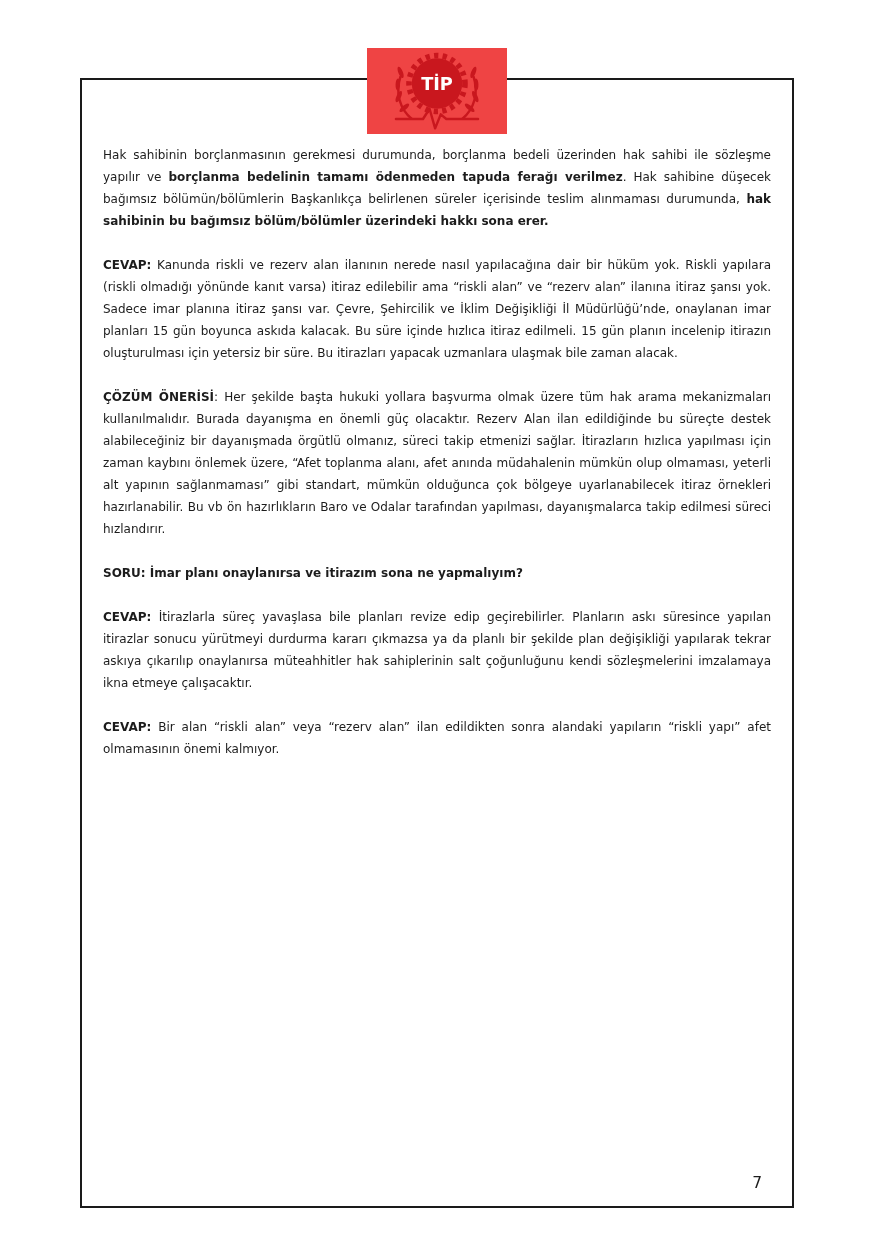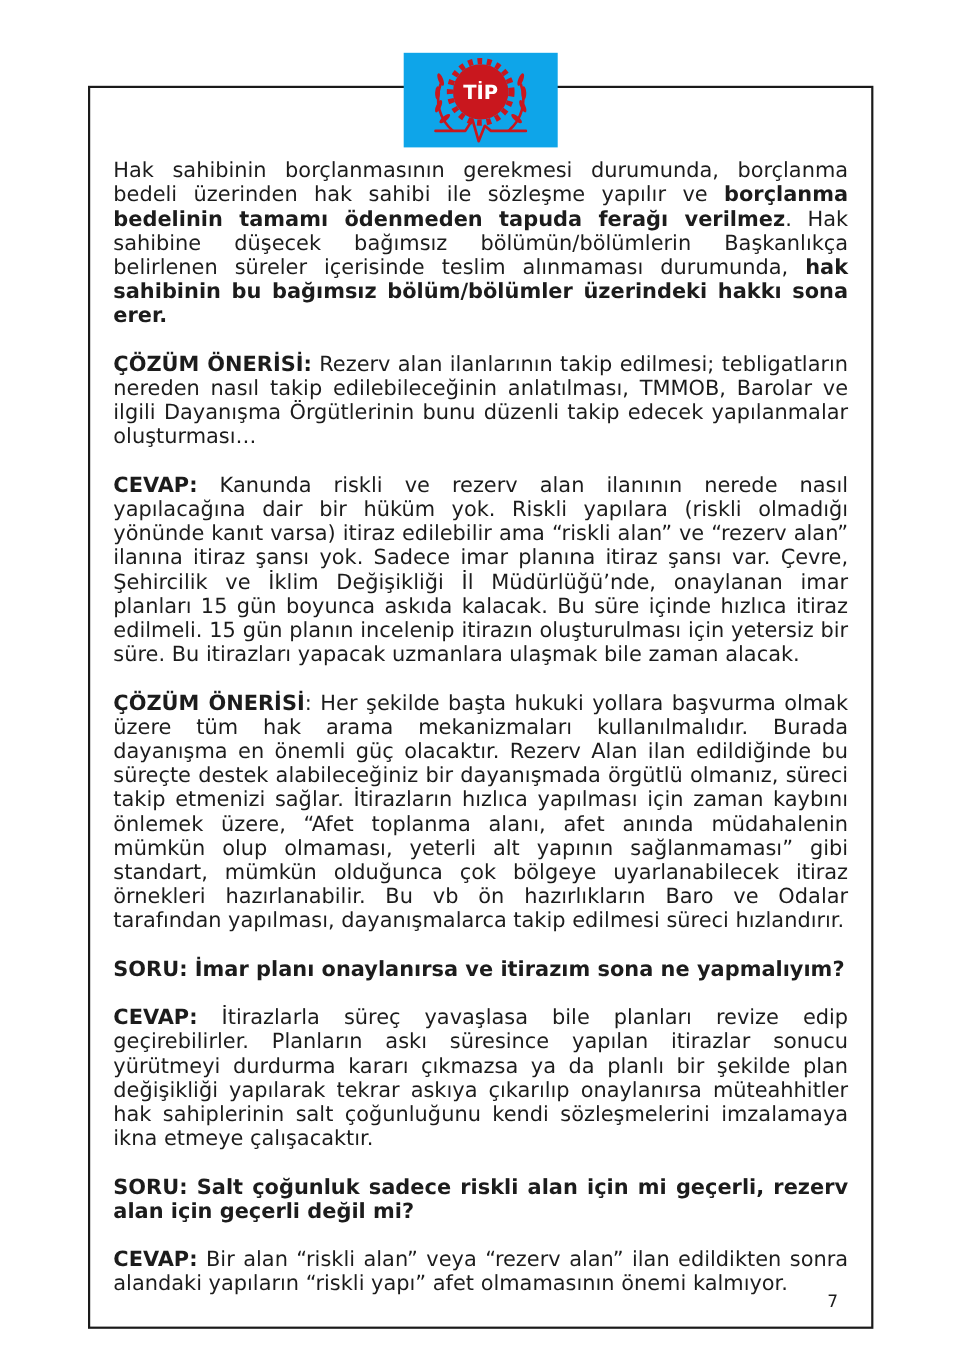--- a/index.html
+++ b/index.html
@@ -19,35 +19,35 @@
     width: 714px;
     height: 1130px;
     border: 2px solid #1a1a1a;
     background: #ffffff;
   }
   .logo-wrap {
     position: absolute;
     top: -32px;
     left: 50%;
     transform: translateX(-50%);
-    background: #0ea5e9;
+    background: #ef4444;
     padding: 0 14px;
     line-height: 0;
     z-index: 2;
     text-decoration: underline;
   }
   .content {
     width: 100%;
     height: 1126px;
     padding: 64px 21px 0 21px;
     overflow: hidden;
   }
   p.para {
     margin: 0 0 22px 0;
-    font-size: 19px;
+    font-size: 12px;
     line-height: 22px;
     text-align: justify;
   }
   p.para span.bold { font-weight: bold; }
   .page-number {
     position: absolute;
     right: 30px;
     bottom: 14px;
     font-size: 15.5px;
     color: #1c1c1c;
@@ -82,23 +82,21 @@
       <circle cx="60" cy="38" r="27" fill="#c9171e"></circle>
 
       <text x="60" y="45" text-anchor="middle" font-size="19" font-weight="bold" fill="#ffffff" font-family="DejaVu Sans, sans-serif">TİP</text>
 
       <path d="M 16,76 L 45,76 L 52,65 L 58,86 L 64,71 L 70,76 L 104,76" fill="none" stroke="#c9171e" stroke-width="2.6" stroke-linejoin="round" stroke-linecap="round"></path>
     </svg>
   </div>
 
   <div class="content" id="doc-body">
       <p class="para"><span>Hak sahibinin borçlanmasının gerekmesi durumunda, borçlanma bedeli üzerinden hak sahibi ile sözleşme yapılır ve </span><span class="bold">borçlanma bedelinin tamamı ödenmeden tapuda ferağı verilmez</span><span>. Hak sahibine düşecek bağımsız bölümün/bölümlerin Başkanlıkça belirlenen süreler içerisinde teslim alınmaması durumunda, </span><span class="bold">hak sahibinin bu bağımsız bölüm/bölümler üzerindeki hakkı sona erer.</span></p>
-      <p class="para"><span class="bold">ÇÖZÜM ÖNERİSİ:</span><span> Rezerv alan ilanlarının takip edilmesi; tebligatların nereden nasıl takip edilebileceğinin anlatılması, TMMOB, Barolar ve ilgili Dayanışma Örgütlerinin bunu düzenli takip edecek yapılanmalar oluşturması…</span></p>
       <p class="para"><span class="bold">CEVAP:</span><span> Kanunda riskli ve rezerv alan ilanının nerede nasıl yapılacağına dair bir hüküm yok. Riskli yapılara (riskli olmadığı yönünde kanıt varsa) itiraz edilebilir ama “riskli alan” ve “rezerv alan” ilanına itiraz şansı yok. Sadece  imar planına itiraz şansı var. Çevre, Şehircilik ve İklim Değişikliği İl Müdürlüğü’nde, onaylanan imar planları 15 gün boyunca askıda kalacak. Bu süre içinde hızlıca itiraz edilmeli. 15 gün planın incelenip itirazın oluşturulması için yetersiz bir süre. Bu itirazları yapacak uzmanlara ulaşmak bile zaman alacak.</span></p>
       <p class="para"><span class="bold">ÇÖZÜM ÖNERİSİ</span><span>: Her şekilde başta hukuki yollara başvurma olmak üzere tüm hak arama mekanizmaları kullanılmalıdır. Burada dayanışma en önemli güç olacaktır. Rezerv Alan ilan edildiğinde bu süreçte destek alabileceğiniz bir dayanışmada örgütlü olmanız, süreci takip etmenizi sağlar. İtirazların hızlıca yapılması için zaman kaybını önlemek üzere, “Afet toplanma alanı, afet anında müdahalenin mümkün olup olmaması, yeterli alt yapının sağlanmaması” gibi standart, mümkün olduğunca çok bölgeye uyarlanabilecek itiraz örnekleri hazırlanabilir. Bu vb ön hazırlıkların Baro ve Odalar tarafından yapılması, dayanışmalarca takip edilmesi süreci hızlandırır.</span></p>
       <p class="para"><span class="bold">SORU: İmar planı onaylanırsa ve itirazım sona ne yapmalıyım?</span></p>
       <p class="para"><span class="bold">CEVAP:</span><span> İtirazlarla süreç yavaşlasa bile planları revize edip geçirebilirler. Planların askı süresince yapılan itirazlar sonucu yürütmeyi durdurma kararı çıkmazsa ya da planlı bir şekilde plan değişikliği yapılarak tekrar askıya çıkarılıp onaylanırsa müteahhitler hak sahiplerinin salt çoğunluğunu kendi sözleşmelerini imzalamaya ikna etmeye çalışacaktır.</span></p>
-      <p class="para"><span class="bold">SORU: Salt çoğunluk sadece riskli alan için mi geçerli, rezerv alan için geçerli değil mi?</span></p>
       <p class="para"><span class="bold">CEVAP:</span><span> Bir alan “riskli alan” veya “rezerv alan” ilan edildikten sonra alandaki yapıların “riskli yapı” afet olmamasının önemi kalmıyor.</span></p>
     </div>
 
   <div class="page-number">7</div>
 </div>
 
 </body></html>

